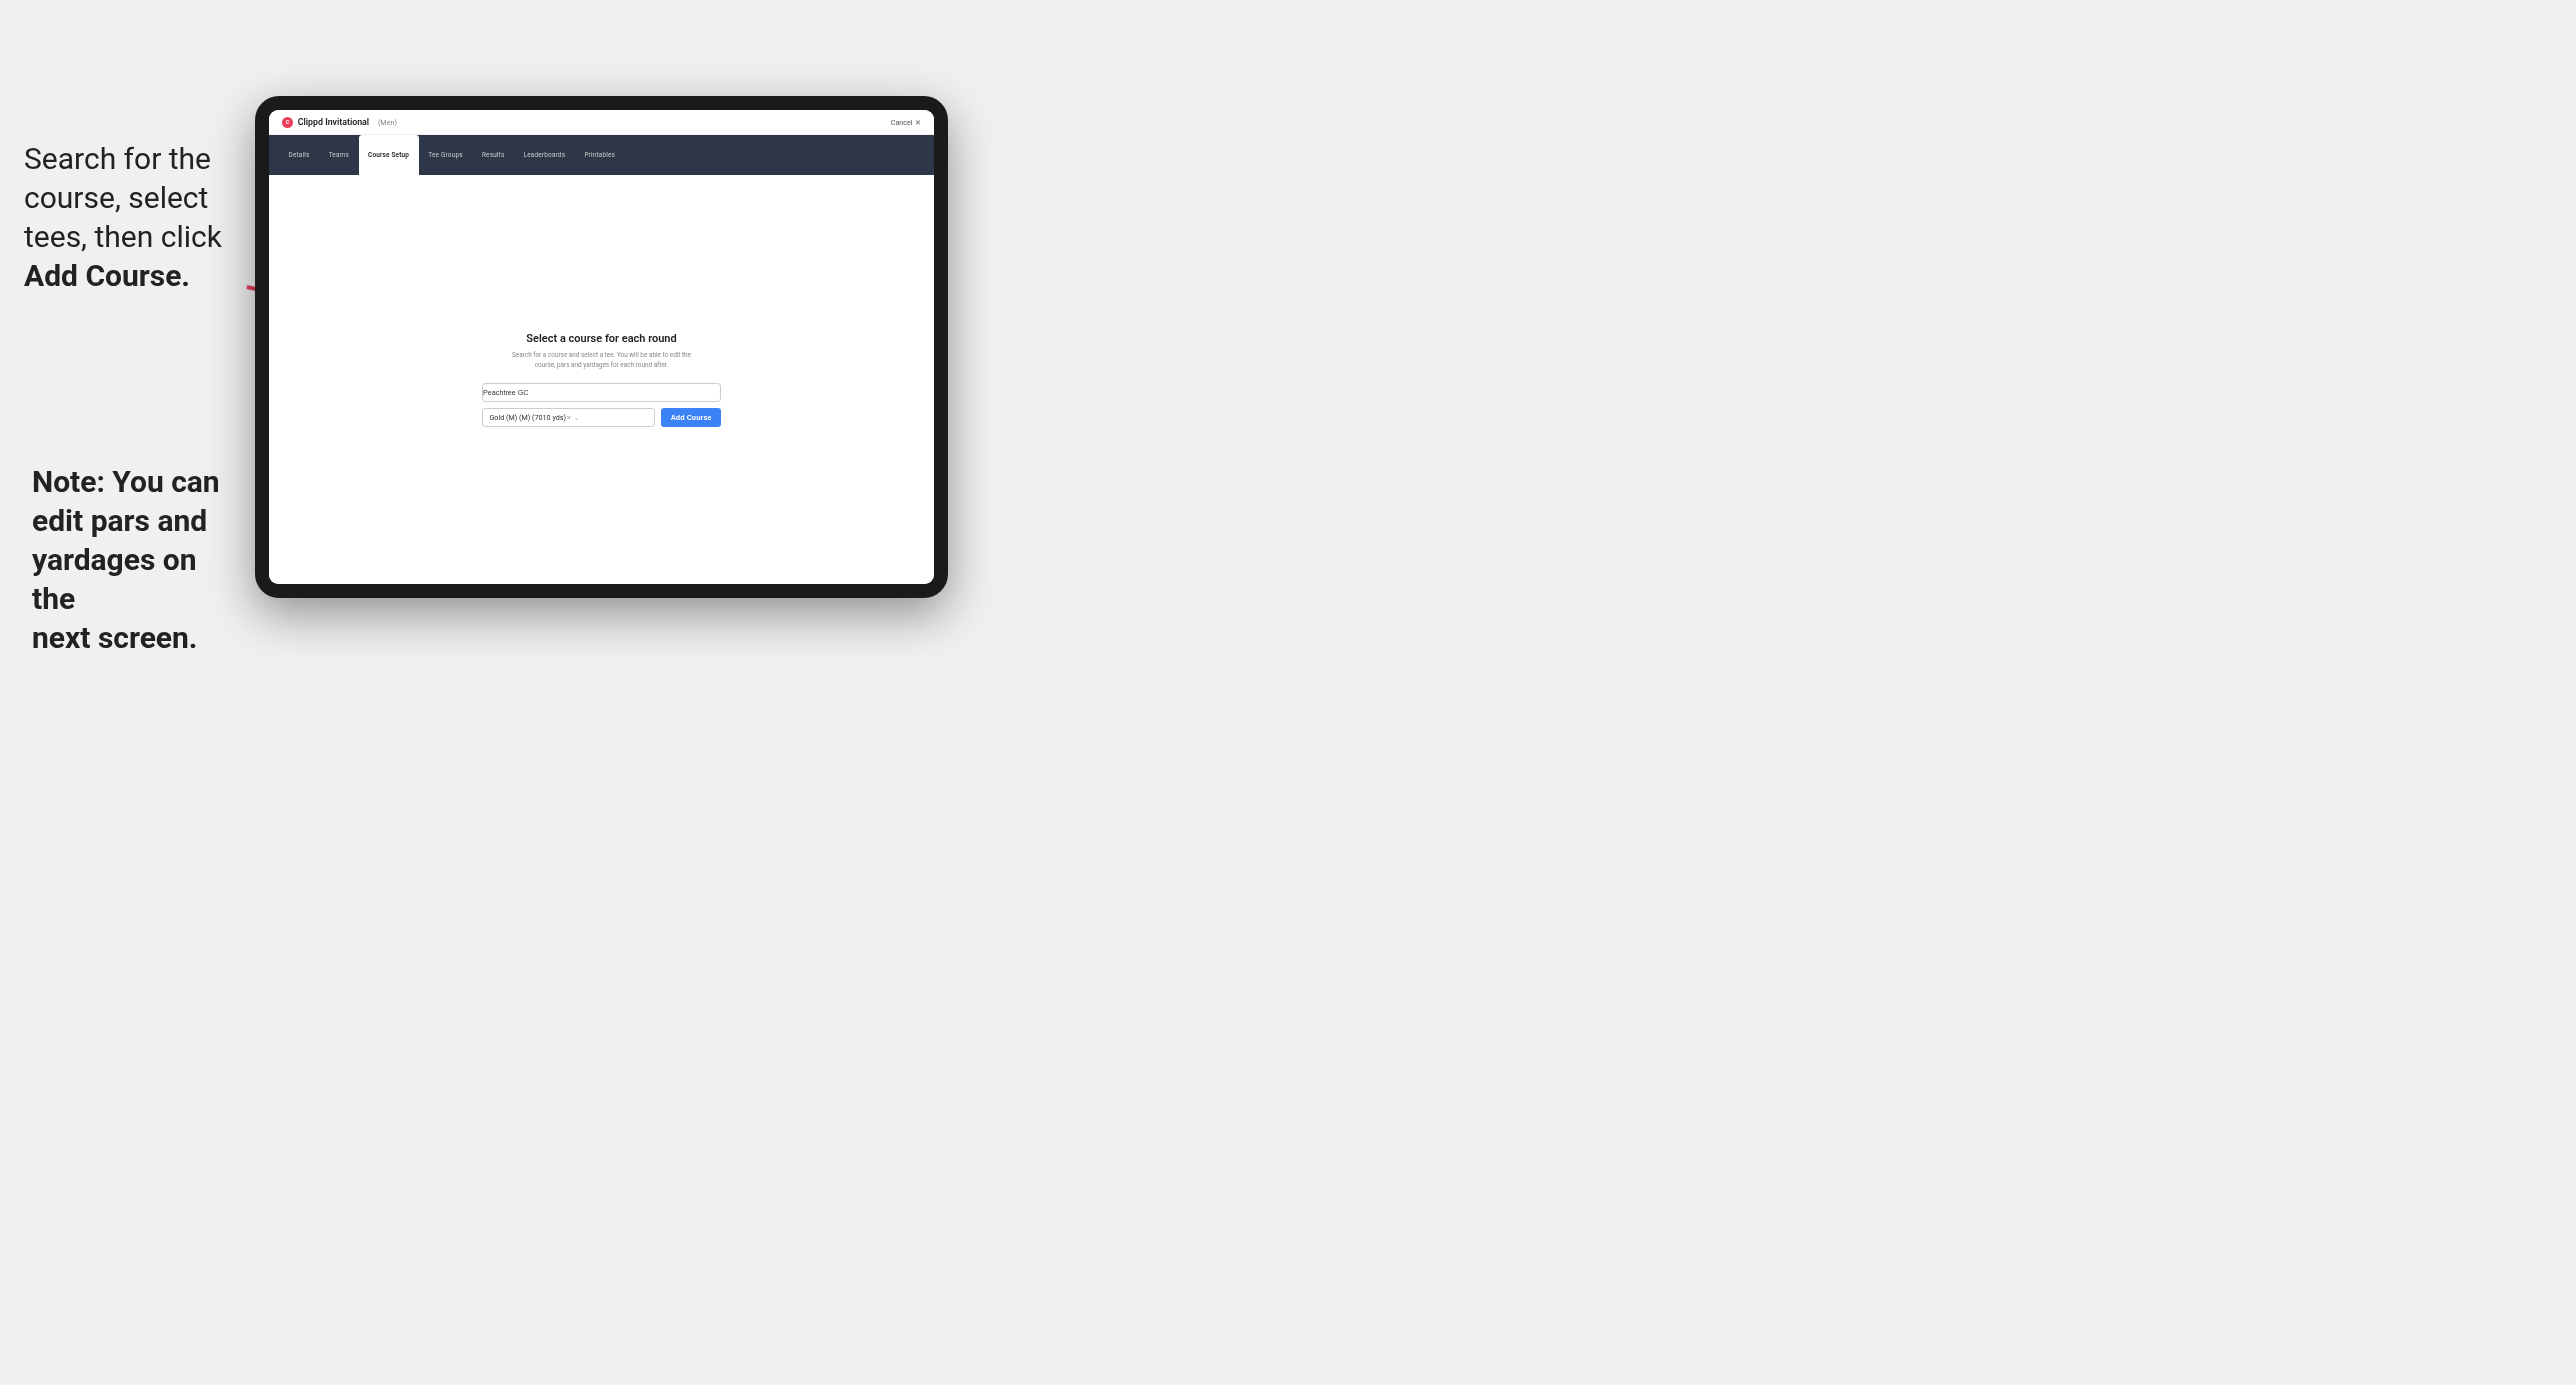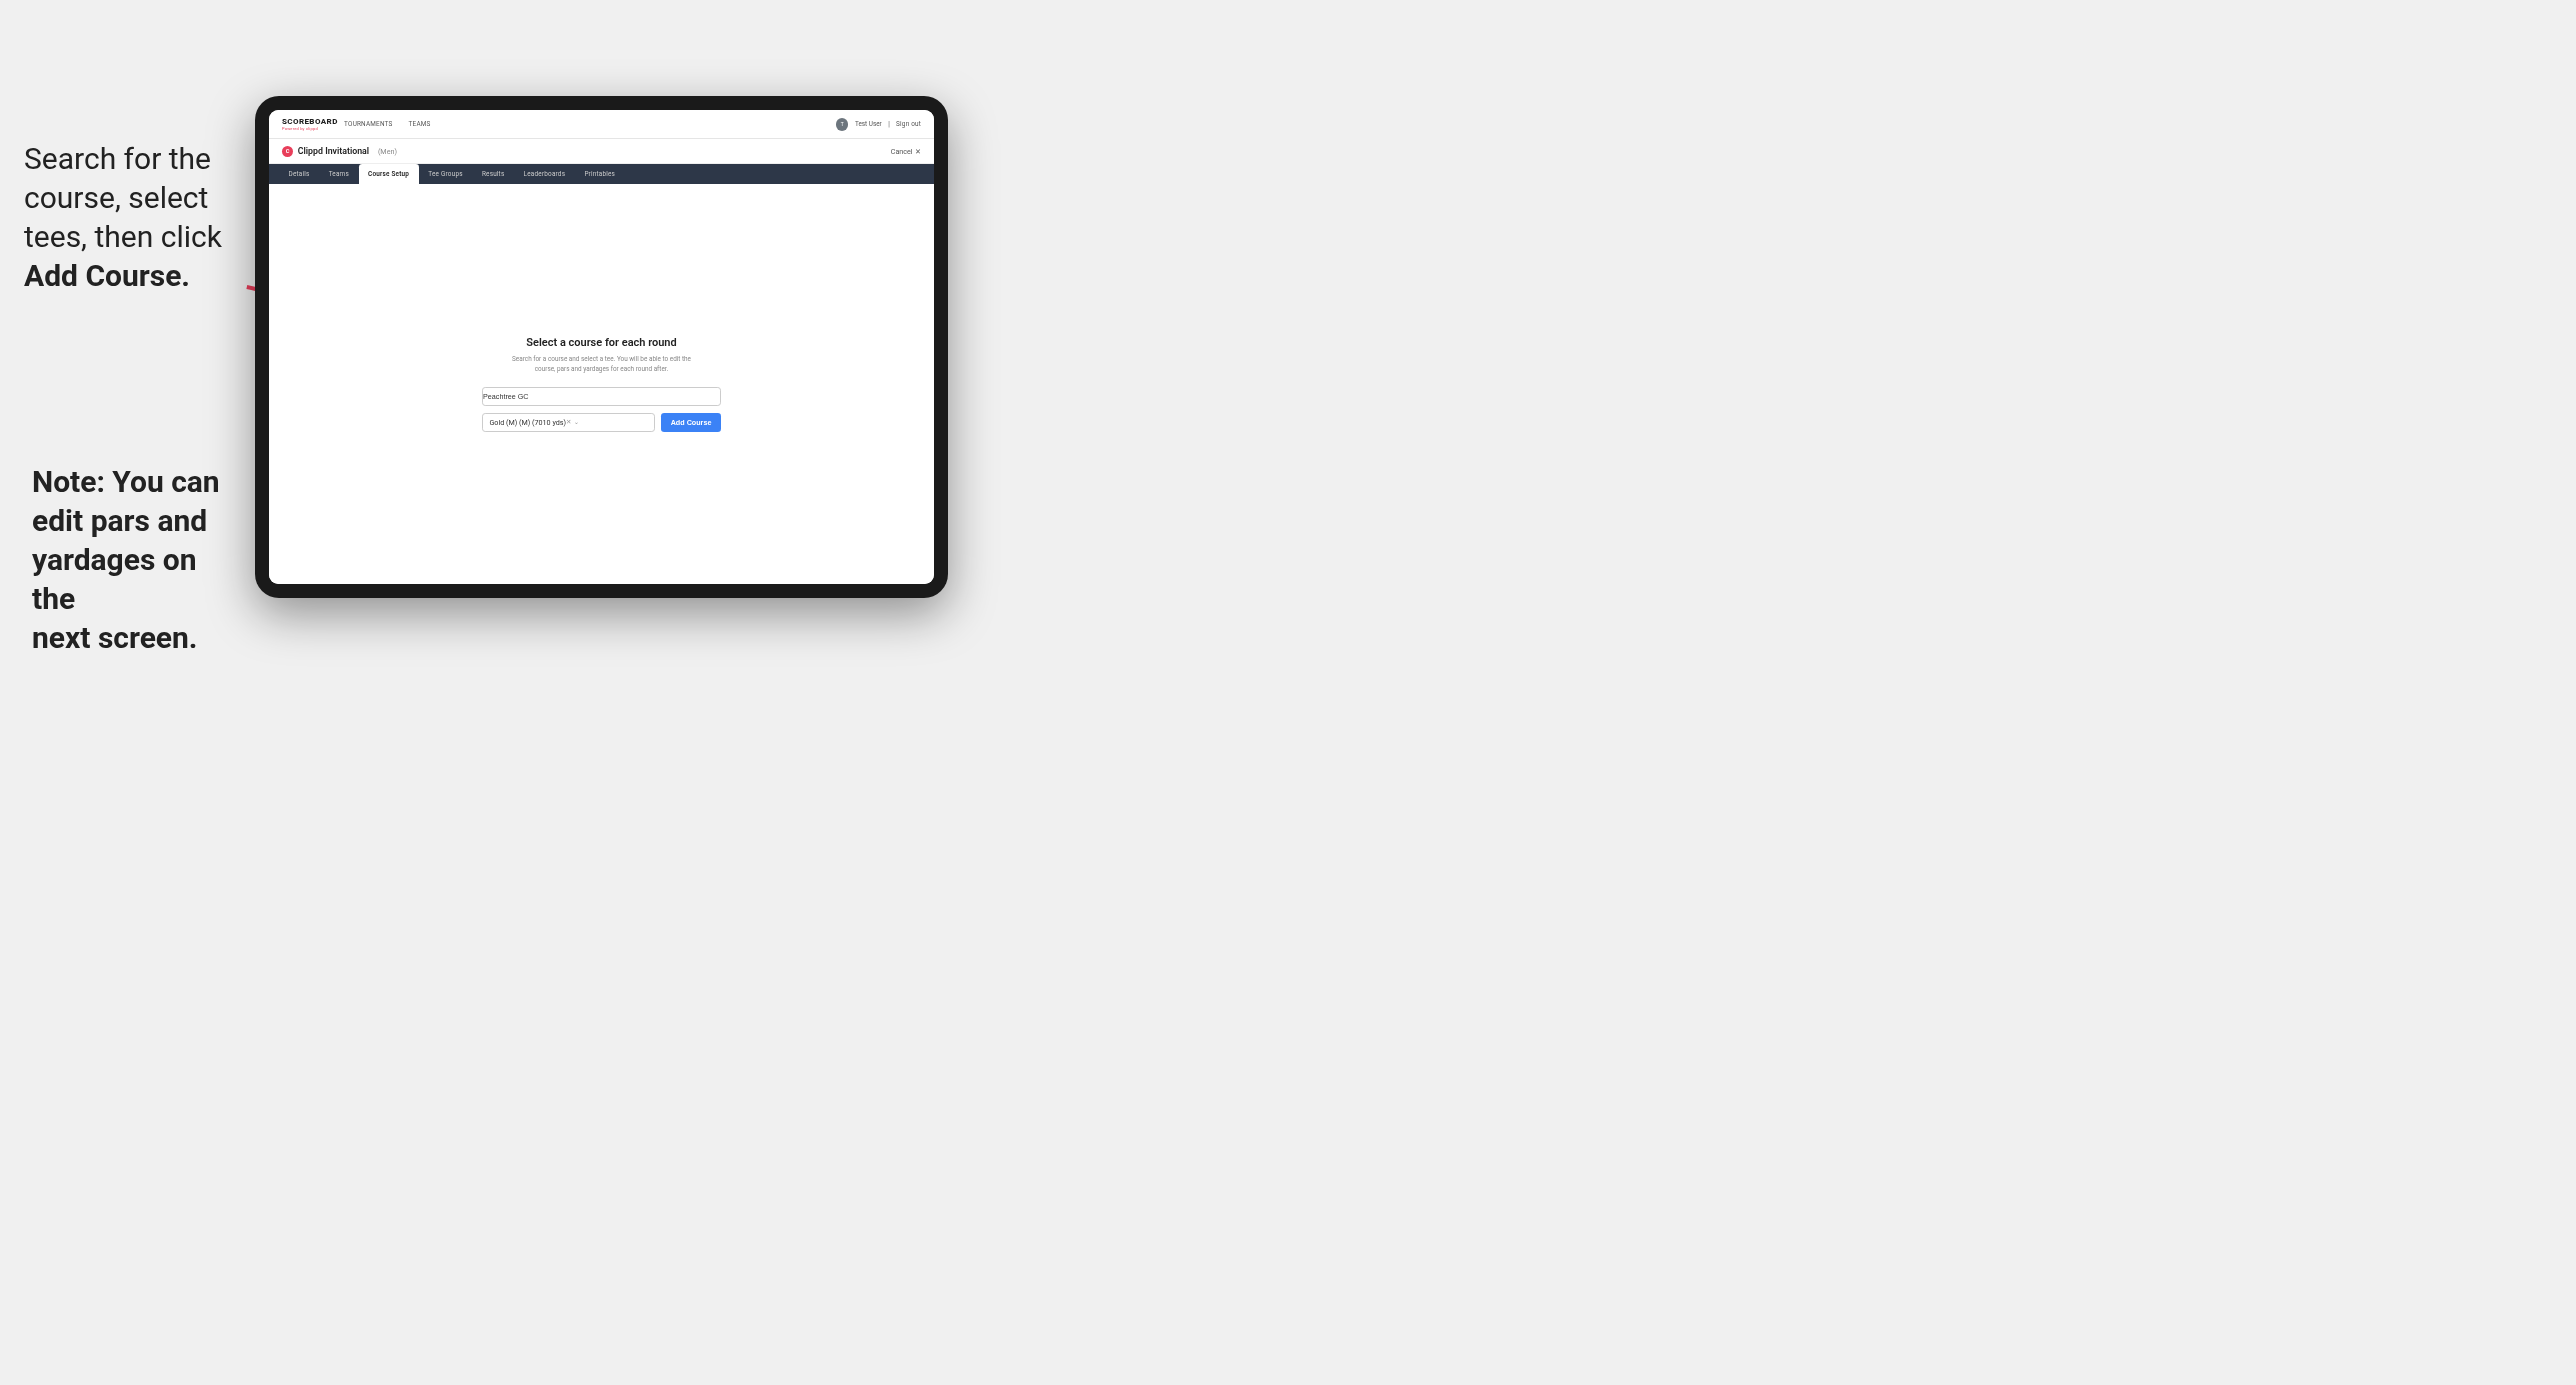--- a/index.html
+++ b/index.html
@@ -175,21 +175,21 @@
       align-items: center;
       gap: 2.4px;
     }
 
     
     .tab-bar {
       background: #2d3748;
       display: flex;
       align-items: center;
       padding: 0 9.6px;
-      height: 20px;
+      height: 40px;
       flex-shrink: 0;
     }
     .tab-item {
       padding: 0 9.6px;
       height: 100%;
       display: flex;
       align-items: center;
       font-size: 6.4px;
       color: #ccc;
       cursor: pointer;
@@ -299,38 +299,20 @@
       <marker id="arrowhead" markerWidth="10" markerHeight="7" refX="10" refY="3.5" orient="auto">
         <polygon points="0 0, 10 3.5, 0 7" fill="#e83e5a"></polygon>
       </marker>
     </defs>
   </svg>
 </div>
 
 <div class="tablet-frame">
   <div class="tablet-screen">
 
-    <div class="top-nav">
-      <div class="logo-area">
-        <div>
-          <div class="logo-text">SCOREBOARD</div>
-          <div class="logo-sub">Powered by clippd</div>
-        </div>
-        <div class="nav-links">
-          <span class="nav-link">TOURNAMENTS</span>
-          <span class="nav-link">TEAMS</span>
-        </div>
-      </div>
-      <div class="user-area">
-        <div class="user-avatar">T</div>
-        <span>Test User</span>
-        <span>|</span>
-        <span class="nav-link">Sign out</span>
-      </div>
-    </div>
 
     <div class="tournament-header">
       <div class="tournament-title">
         <div class="tournament-icon">
           <span>C</span>
         </div>
         <span class="tournament-name">Clippd Invitational</span>
         <span class="tournament-sub">(Men)</span>
       </div>
       <div class="cancel-btn">

